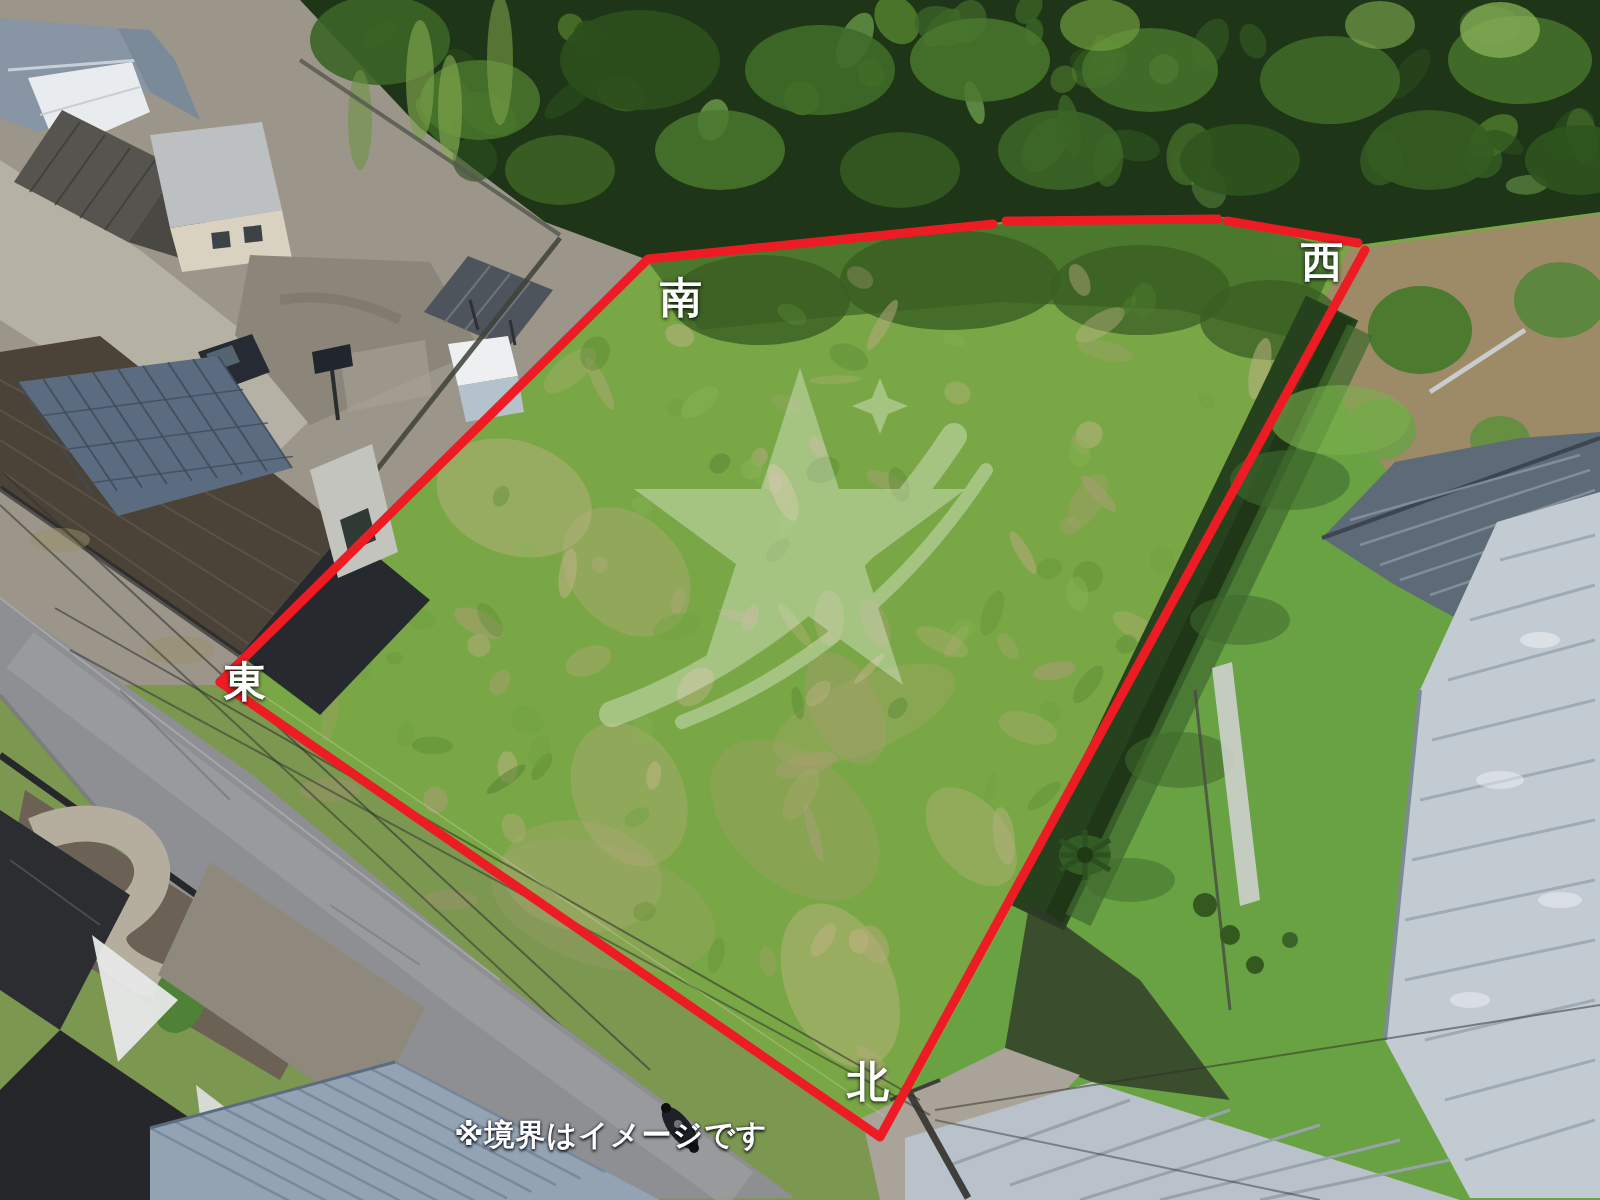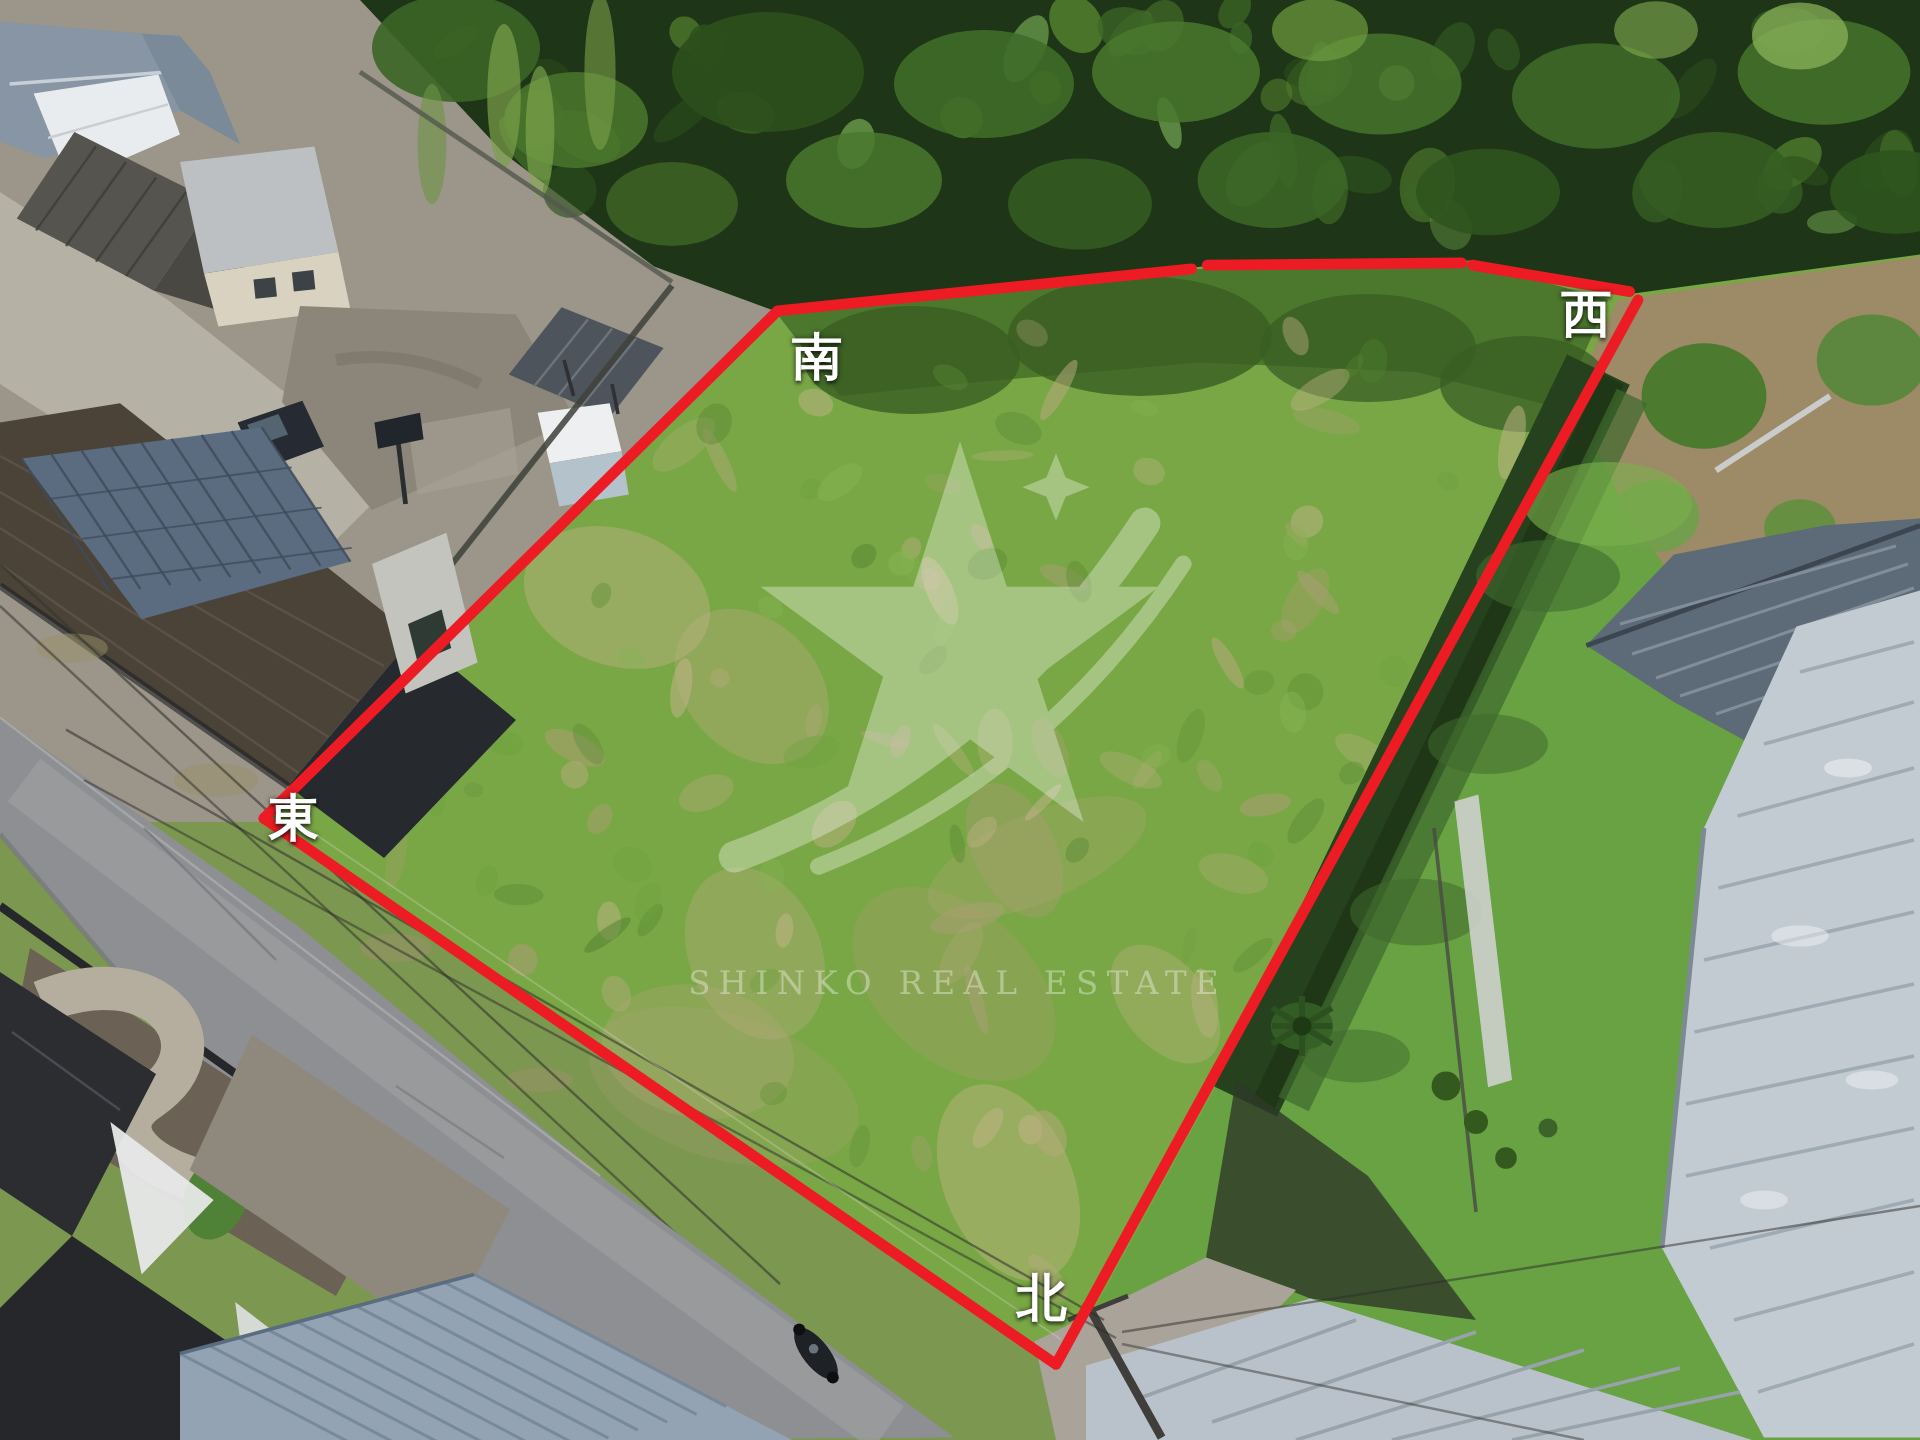--- a/index.html
+++ b/index.html
@@ -483,15 +483,15 @@
     <path d="M 1227,221 L 1358,243" stroke="#ed1c24"></path>
     <path d="M 1365,250 L 880,1137 L 220,682" stroke="#ed1c24"></path>
   </g>
 </svg>
 
   <div class="dir-label" id="lbl-south">南</div>
   <div class="dir-label" id="lbl-west">西</div>
   <div class="dir-label" id="lbl-east">東</div>
   <div class="dir-label" id="lbl-north">北</div>
 
-  <div class="wm-en">SHINKO REAL ESTATE</div>
-
+
+  <div class="disclaimer">※境界はイメージです</div>
 </div>
 
 </body></html>

